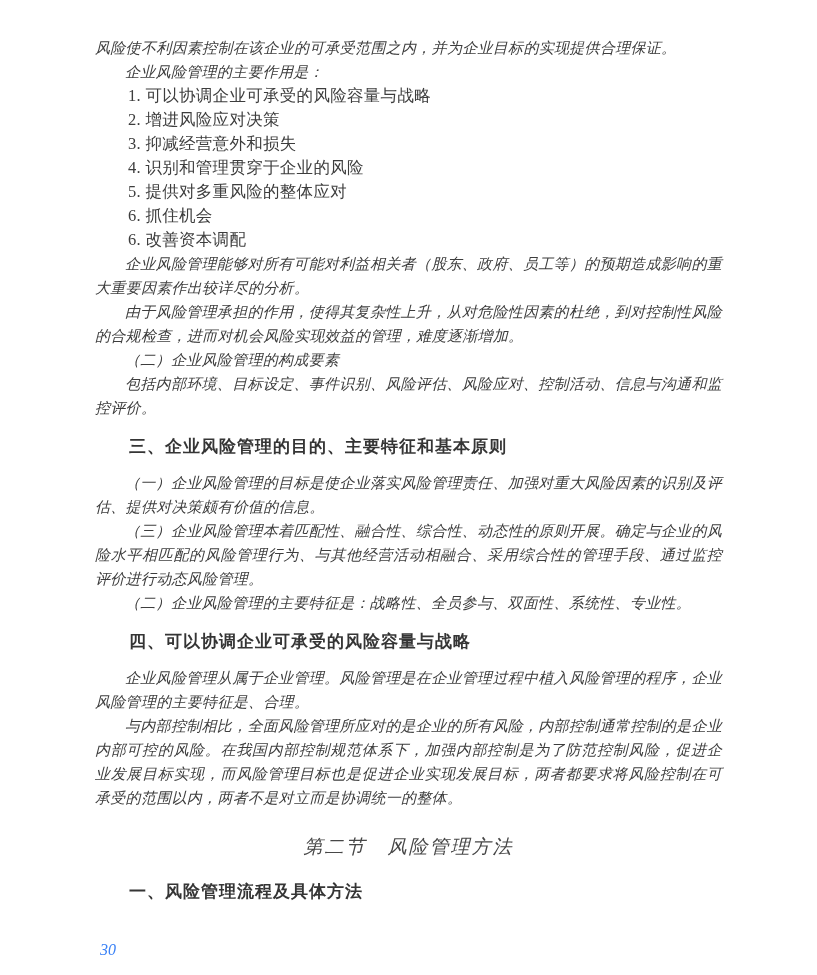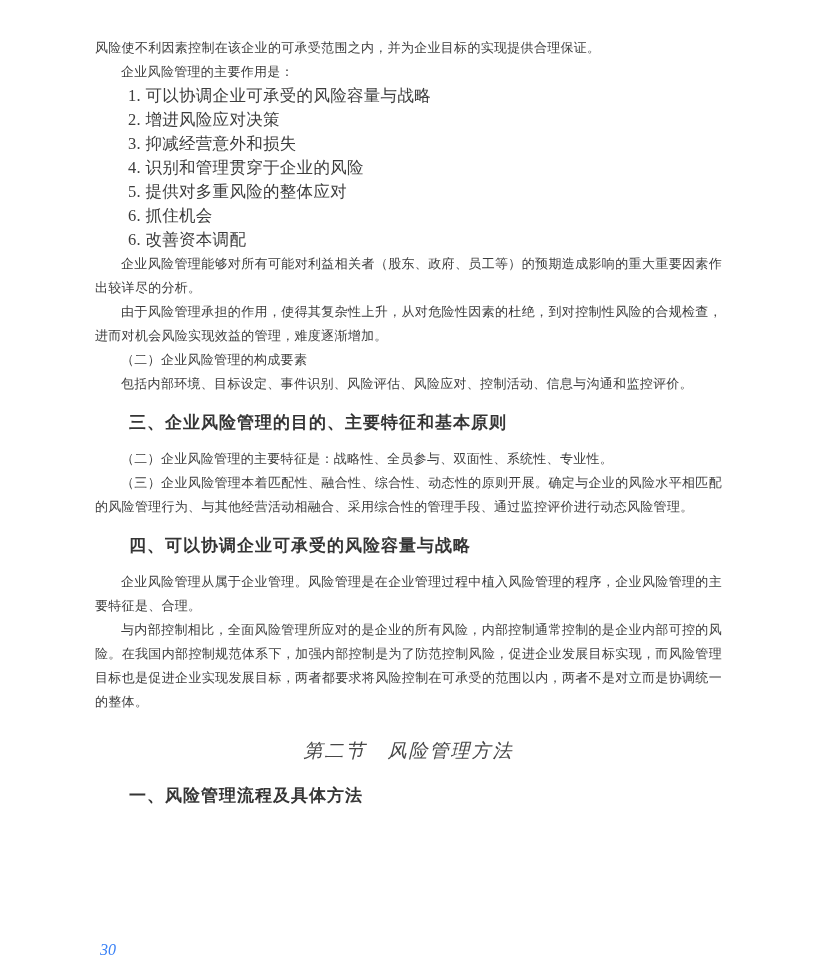--- a/index.html
+++ b/index.html
@@ -13,26 +13,27 @@
     height: 975px;
     background: #ffffff;
     box-sizing: border-box;
     padding: 36px 95px 0 95px;
     overflow: hidden;
     font-family: "Liberation Serif", "DejaVu Serif", serif;
     color: #3d3d3d;
   }
   .para {
     margin: 0;
-    font-size: 13px;
+    font-size: 15px;
     line-height: 24px;
     text-align: justify;
     text-justify: inter-ideograph;
     text-indent: 2em;
     letter-spacing: 0.3px;
+    font-style: italic;
   }
   .para.no-indent {
     text-indent: 0;
   }
   .list-item {
     margin: 0;
     font-size: 16.5px;
     line-height: 24px;
     text-indent: 2em;
     letter-spacing: 0.3px;
@@ -92,24 +93,25 @@
   <p class="para">企业风险管理能够对所有可能对利益相关者（股东、政府、员工等）的预期造成影响的重大重要因素作出较详尽的分析。</p>
 
   <p class="para">由于风险管理承担的作用，使得其复杂性上升，从对危险性因素的杜绝，到对控制性风险的合规检查，进而对机会风险实现效益的管理，难度逐渐增加。</p>
 
   <p class="para">（二）企业风险管理的构成要素</p>
 
   <p class="para">包括内部环境、目标设定、事件识别、风险评估、风险应对、控制活动、信息与沟通和监控评价。</p>
 
   <h3 class="heading">三、企业风险管理的目的、主要特征和基本原则</h3>
 
+  <p class="para">（一）企业风险管理的目标是使企业落实风险管理责任、加强对重大风险因素的识别及评估、提供对决策颇有价值的信息。</p>
+
+  <p class="para">（三）企业风险管理本着匹配性、融合性、综合性、动态性的原则开展。确定与企业的风险水平相匹配的风险管理行为、与其他经营活动相融合、采用综合性的管理手段、通过监控评价进行动态风险管理。</p>
 
   <p class="para">（二）企业风险管理的主要特征是：战略性、全员参与、双面性、系统性、专业性。</p>
-
-  <p class="para">（三）企业风险管理本着匹配性、融合性、综合性、动态性的原则开展。确定与企业的风险水平相匹配的风险管理行为、与其他经营活动相融合、采用综合性的管理手段、通过监控评价进行动态风险管理。</p>
 
   <h3 class="heading">四、可以协调企业可承受的风险容量与战略</h3>
 
   <p class="para">企业风险管理从属于企业管理。风险管理是在企业管理过程中植入风险管理的程序，企业风险管理的主要特征是、合理。</p>
 
   <p class="para">与内部控制相比，全面风险管理所应对的是企业的所有风险，内部控制通常控制的是企业内部可控的风险。在我国内部控制规范体系下，加强内部控制是为了防范控制风险，促进企业发展目标实现，而风险管理目标也是促进企业实现发展目标，两者都要求将风险控制在可承受的范围以内，两者不是对立而是协调统一的整体。</p>
 
   <h2 class="section-title">第二节　风险管理方法</h2>
 
   <h3 class="heading mt-lg">一、风险管理流程及具体方法</h3>

